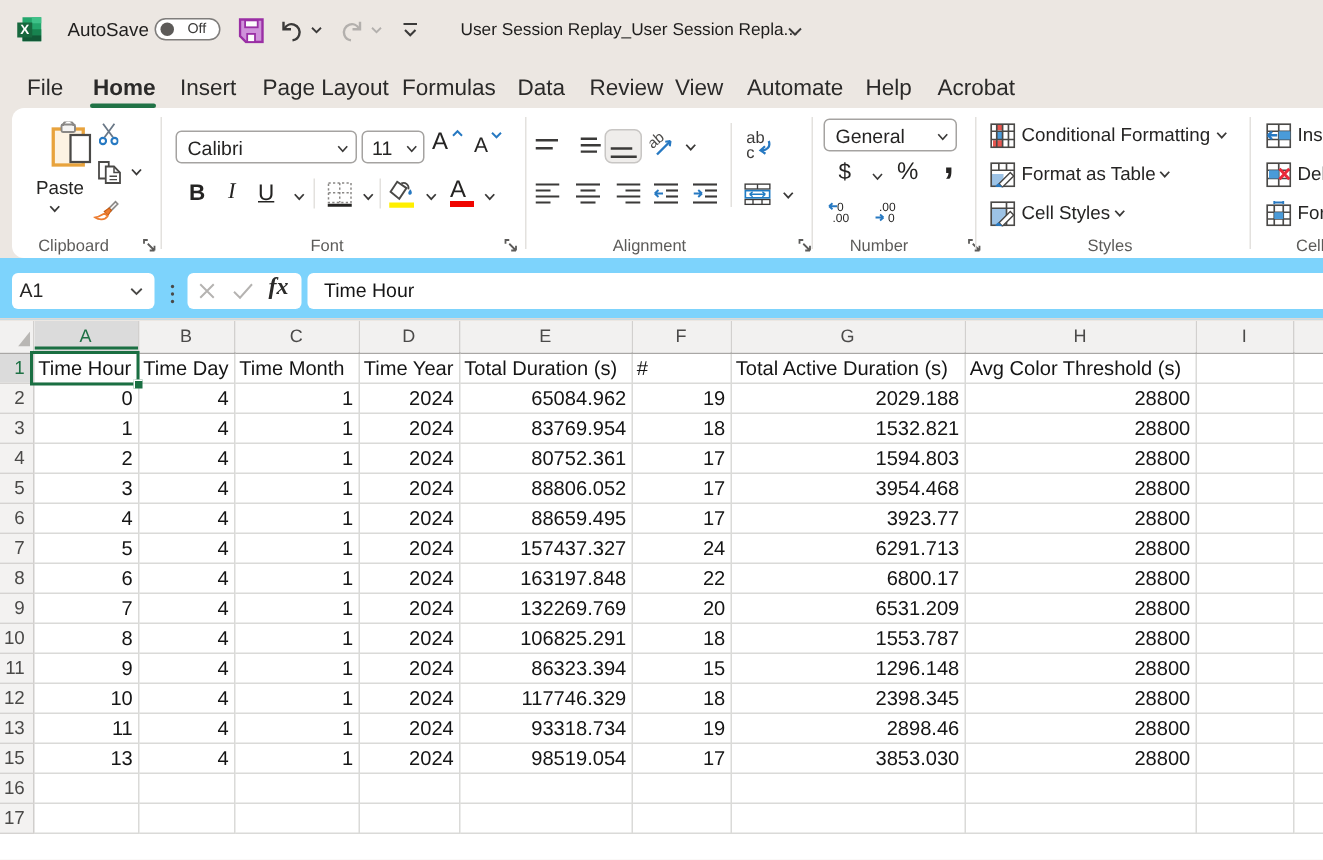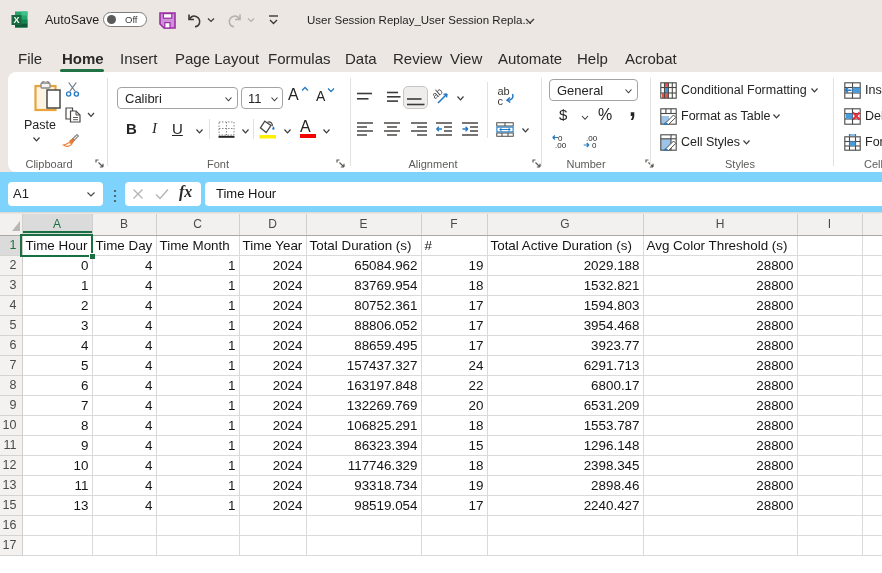--- a/index.html
+++ b/index.html
@@ -658,21 +658,21 @@
           <td class="c"></td>
         </tr>
         <tr class="r">
           <td class="rh">15</td>
           <td class="c num">13</td>
           <td class="c num">4</td>
           <td class="c num">1</td>
           <td class="c num">2024</td>
           <td class="c num">98519.054</td>
           <td class="c num">17</td>
-          <td class="c num">2240.427</td>
+          <td class="c num">3853.030</td>
           <td class="c num">28800</td>
           <td class="c"></td>
           <td class="c"></td>
         </tr>
         <tr class="r">
           <td class="rh">16</td>
           <td class="c"></td>
           <td class="c"></td>
           <td class="c"></td>
           <td class="c"></td>

